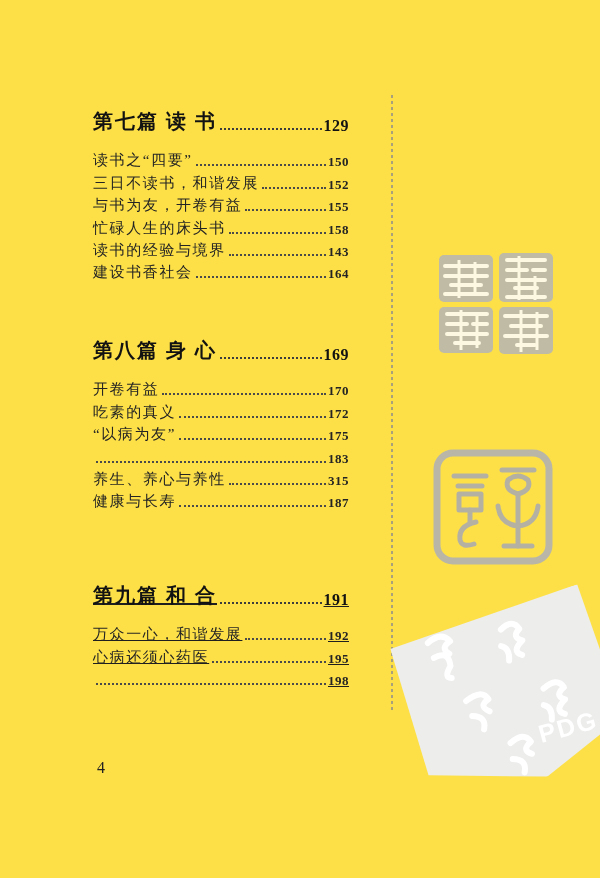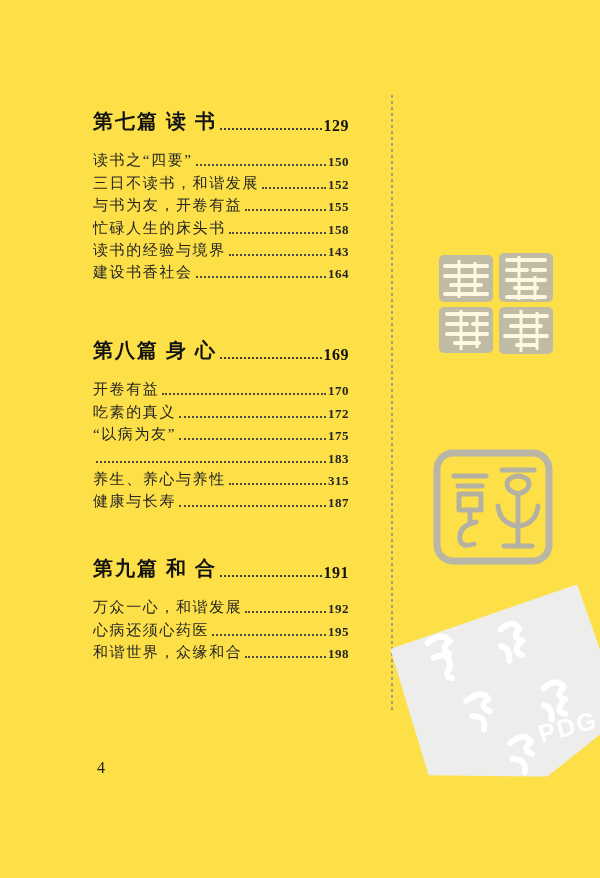--- a/index.html
+++ b/index.html
@@ -10,21 +10,21 @@
     background:#fde047;
     overflow:hidden;
     font-family:"Liberation Serif","DejaVu Serif",serif;
     color:#1f1f1f;
   }
   
   .toc{position:absolute;left:93px;top:0;width:256px;}
   .toc-section{position:absolute;left:0;right:0;}
   .toc-section:nth-of-type(1){top:108px;}
   .toc-section:nth-of-type(2){top:337px;}
-  .toc-section:nth-of-type(3){top:555px;}
+  .toc-section:nth-of-type(3){top:582px;text-decoration:underline;}
   .toc-row{
     display:flex;align-items:flex-end;
     height:22.4px;
     font-size:15px;letter-spacing:1.6px;
     color:#242424;
     white-space:nowrap;
   }
   .toc-heading{
     height:27px;margin-bottom:13px;
     font-size:20px;font-weight:bold;letter-spacing:2px;
@@ -162,21 +162,20 @@
           <span class="toc-title">万众一心，和谐发展</span>
           <span class="dot-leader"></span>
           <span class="toc-page">192</span>
         </div>
         <div class="toc-row">
           <span class="toc-title">心病还须心药医</span>
           <span class="dot-leader"></span>
           <span class="toc-page">195</span>
         </div>
         <div class="toc-row">
-          <span class="toc-title">和谐世界，众缘和合</span>
           <span class="dot-leader"></span>
           <span class="toc-page">198</span>
         </div>
       </section>
     </div>
 
   <div class="fold-line"></div>
 
   <div class="seal seal-1">
     <svg width="118" height="104" viewBox="0 0 118 104" aria-hidden="true">

